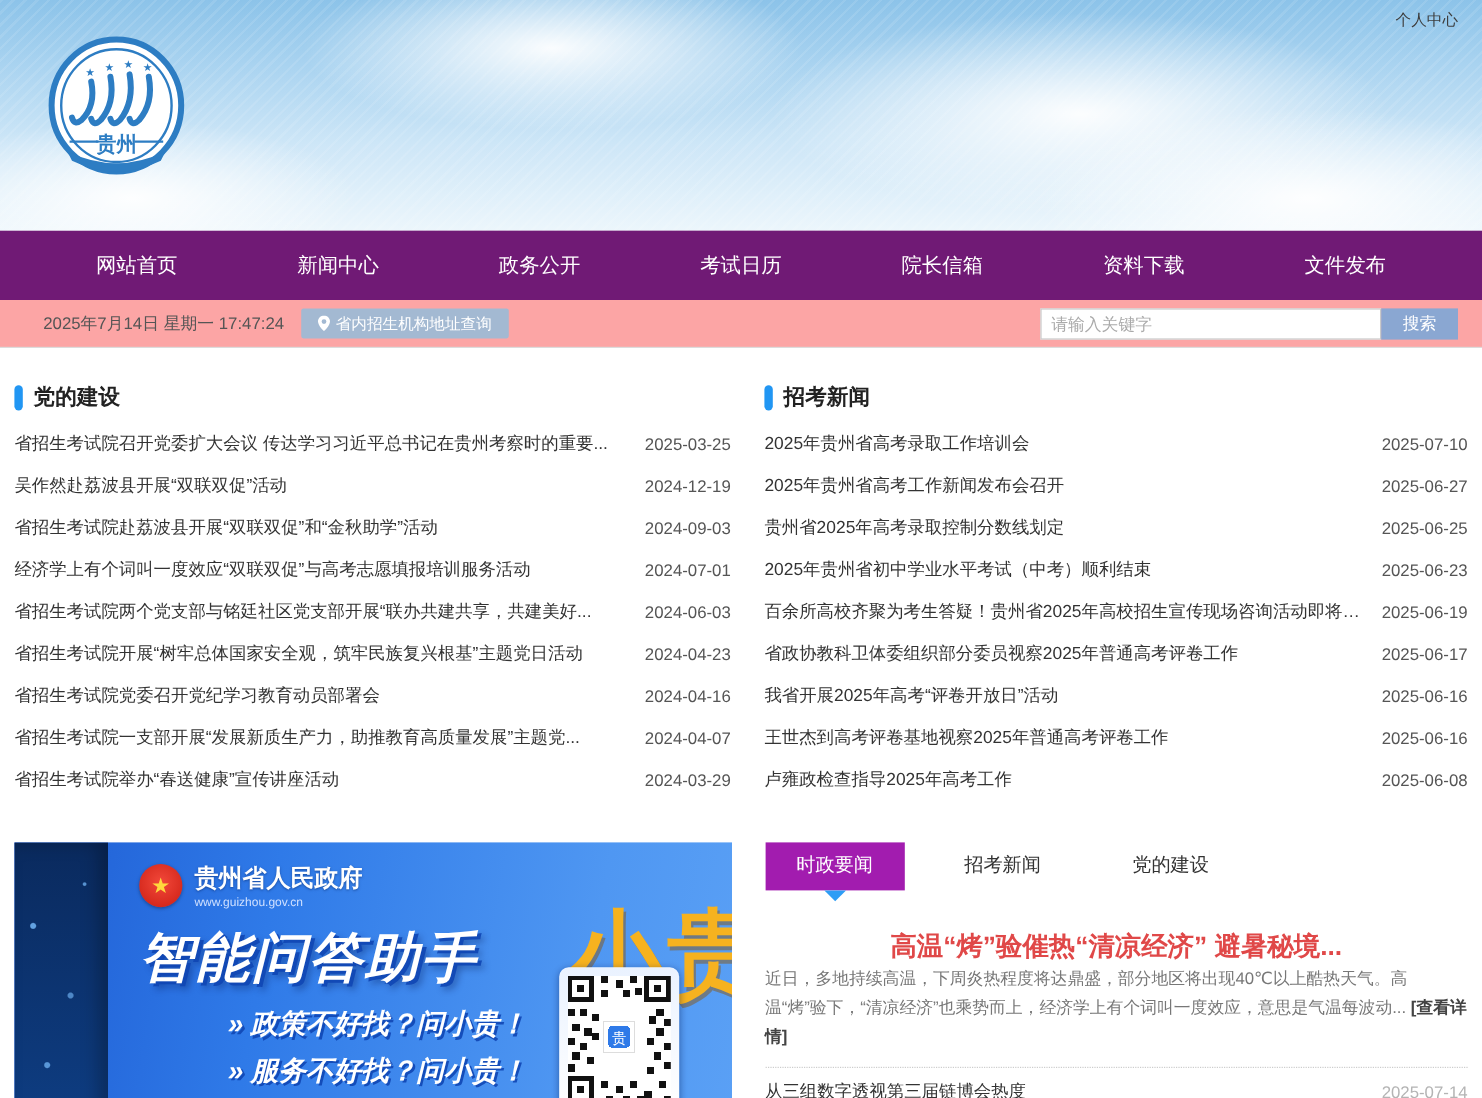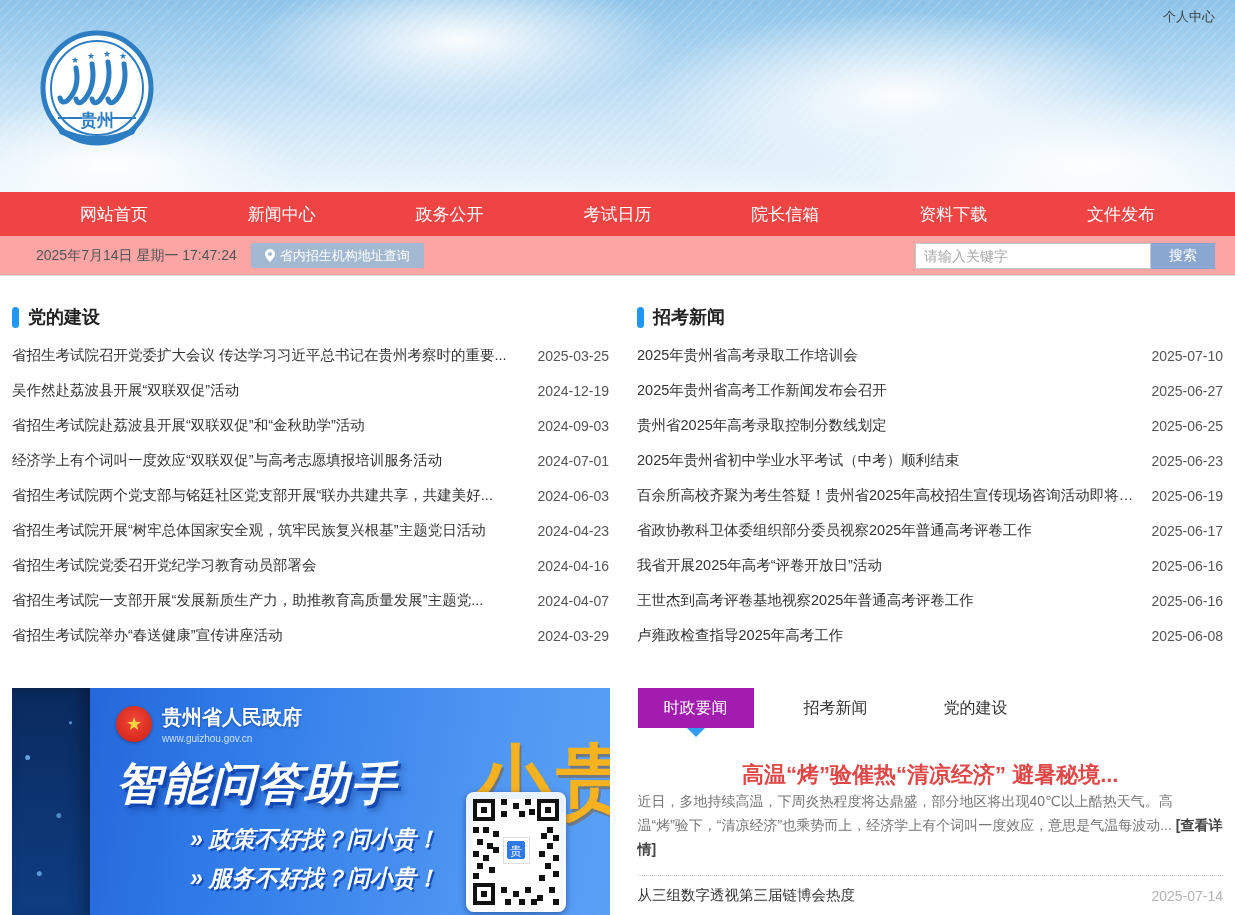--- a/index.html
+++ b/index.html
@@ -18,34 +18,34 @@
   .c4 { width:460px; height:150px; left:860px; top:90px; }
   .personal { position:absolute; top:8px; right:20px; font-size:13px; color:#3c3c3c; cursor:pointer; z-index:5; }
   .logo-wrap { position:absolute; left:38px; top:30px; z-index:4; }
   .brand { position:absolute; left:172px; top:58px; z-index:4; }
   .brand-title { font-size:44px; font-weight:bold; color:#1c6cb8; letter-spacing:7px;
     text-shadow:-2px -2px 0 #fff,2px -2px 0 #fff,-2px 2px 0 #fff,2px 2px 0 #fff,0 4px 5px rgba(20,80,140,.35); }
   .brand-sub { margin-top:6px; font-size:17px; font-weight:bold; color:#1c6cb8;
     text-shadow:0 1px 0 rgba(255,255,255,.8); }
 
   
-  .navbar { height:44px; background:#ef4444; display:flex; align-items:center;
+  .navbar { height:58px; background:#701a75; display:flex; align-items:center;
     justify-content:space-around; padding:0 30px; }
   .nav-item { color:#fff; font-size:17px; cursor:pointer; white-space:nowrap; }
 
   
   .infobar { height:40px; background:#fca5a5; border-bottom:1px solid #dcdcdc;
     display:flex; align-items:center; padding:0 18px; }
   .date-text { margin-left:18px; font-size:14px; color:#555; }
   .loc-btn { margin-left:14px; background:#a3b9d2; color:#fff; font-size:13px;
     height:25px; display:flex; align-items:center; gap:5px; padding:0 14px; border-radius:2px; cursor:pointer; }
   .loc-pin { width:10px; height:13px; display:inline-block; }
   .spacer { flex:1; }
   .search-box { display:flex; align-items:center; margin-right:2px; }
-  .search-input { width:236px; height:26px; border:1px solid #c9c9c9; background:#fff;
+  .search-input { width:284px; height:26px; border:1px solid #c9c9c9; background:#fff;
     font-size:14px; padding:0 8px; color:#333; outline:none; }
   .search-input::placeholder { color:#aaa; }
   .search-btn { width:64px; height:26px; background:#8aa7d2; color:#fff; border:none;
     font-size:14px; cursor:pointer; }
 
   
   .main-cols { display:flex; padding:0 12px; gap:28px; }
   .col-left { width:598px; }
   .col-right { width:586px; }
   .sec-head { display:flex; align-items:center; gap:9px; margin-top:29px; height:24px; }

